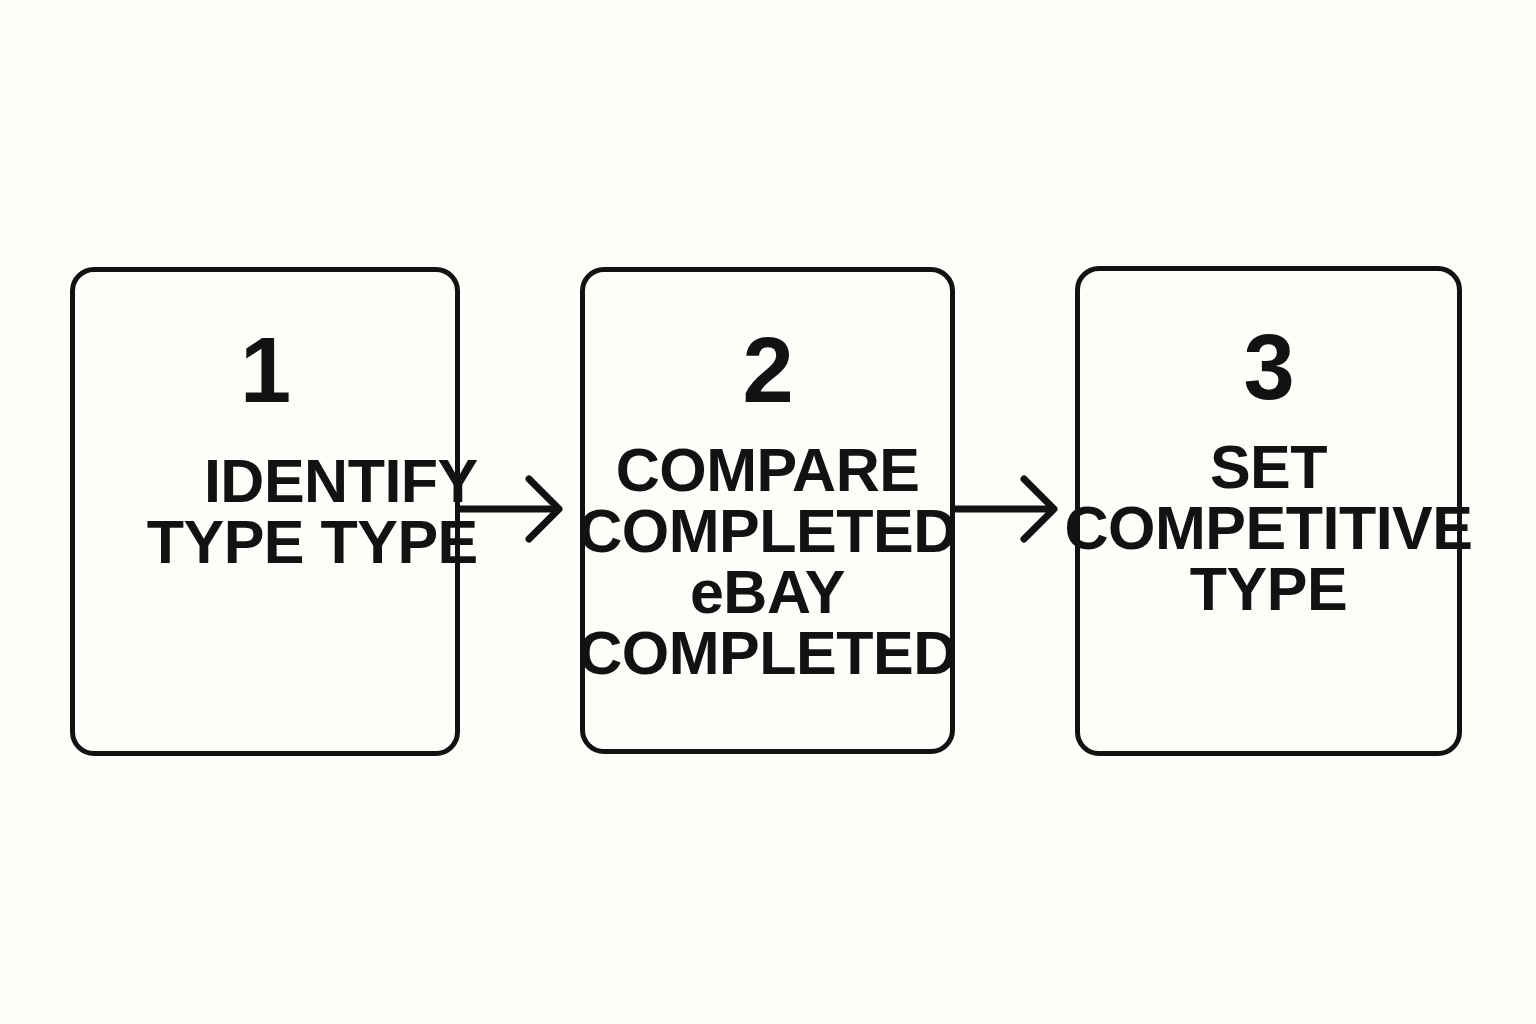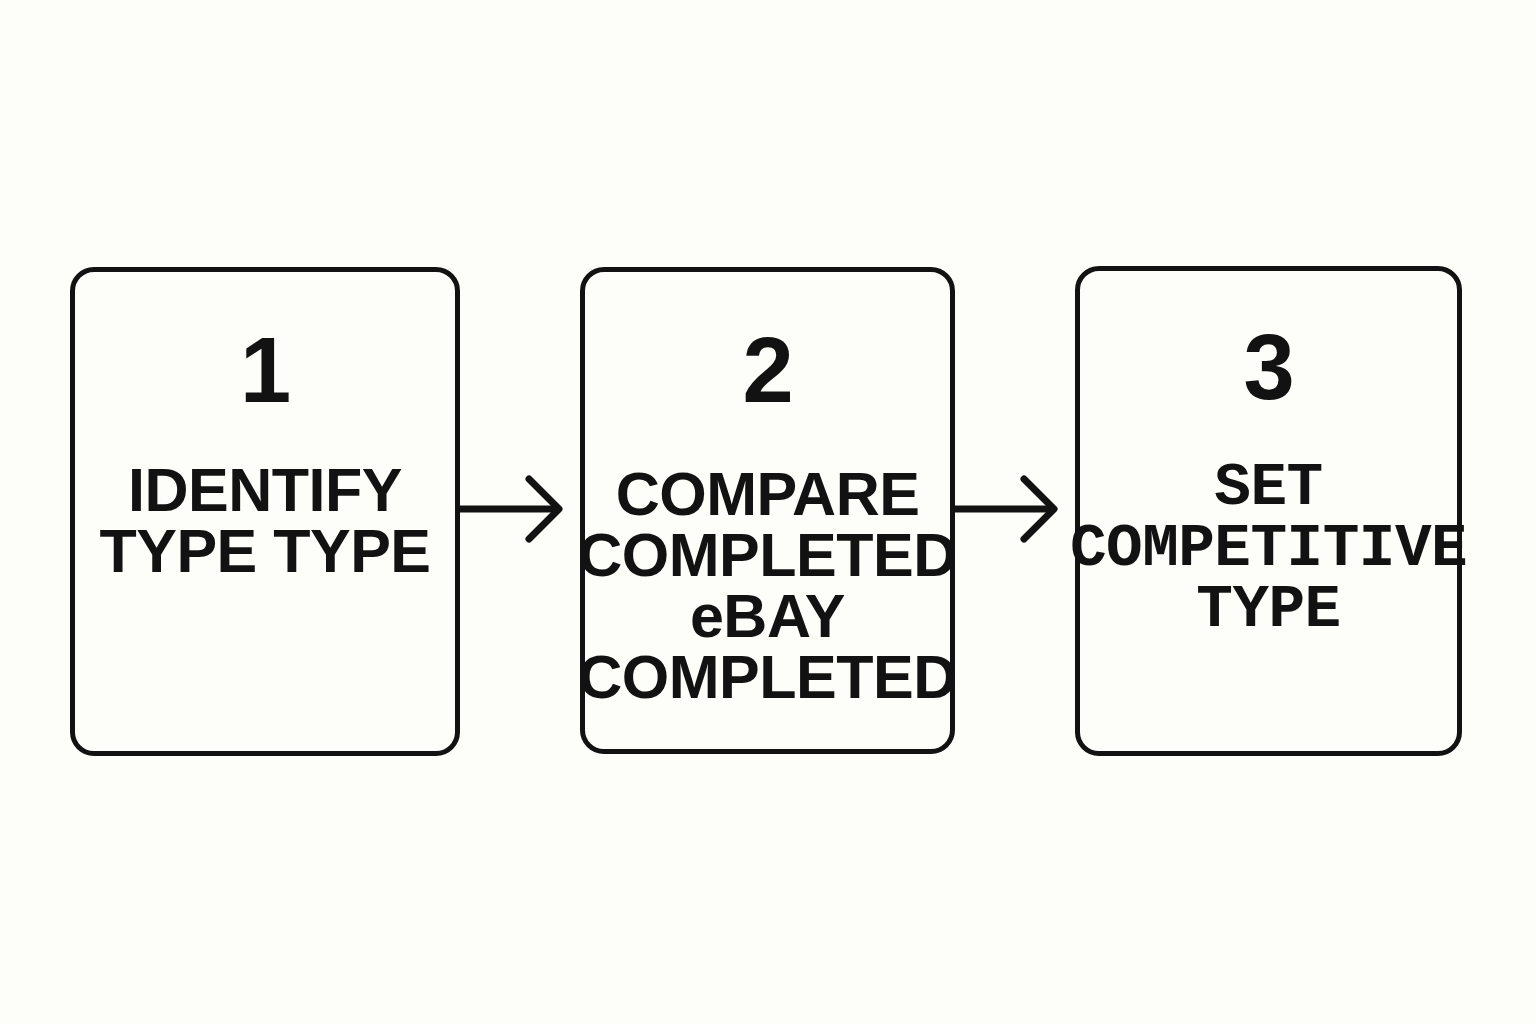--- a/index.html
+++ b/index.html
@@ -71,23 +71,23 @@
     font-size: 61px;
     font-weight: bold;
     line-height: 61px;
     color: #121212;
     text-align: center;
     width: 112%;
     letter-spacing: -0.5px;
     white-space: nowrap;
   }
 
-  .step-box[data-step="1"] .step-label { margin-top: 44px; }
-  .step-box[data-step="2"] .step-label { margin-top: 48px; }
-  .step-box[data-step="3"] .step-label { margin-top: 44px; font-family: Liberation Mono, monospace; }
+  .step-box[data-step="1"] .step-label { margin-top: 35px; text-align: right; }
+  .step-box[data-step="2"] .step-label { margin-top: 24px; }
+  .step-box[data-step="3"] .step-label { margin-top: 24px; }
 
   .step-label .tline { display: block; }
 
   
   .connector {
     position: absolute;
     top: 463px;
     width: 120px;
     height: 94px;
   }

